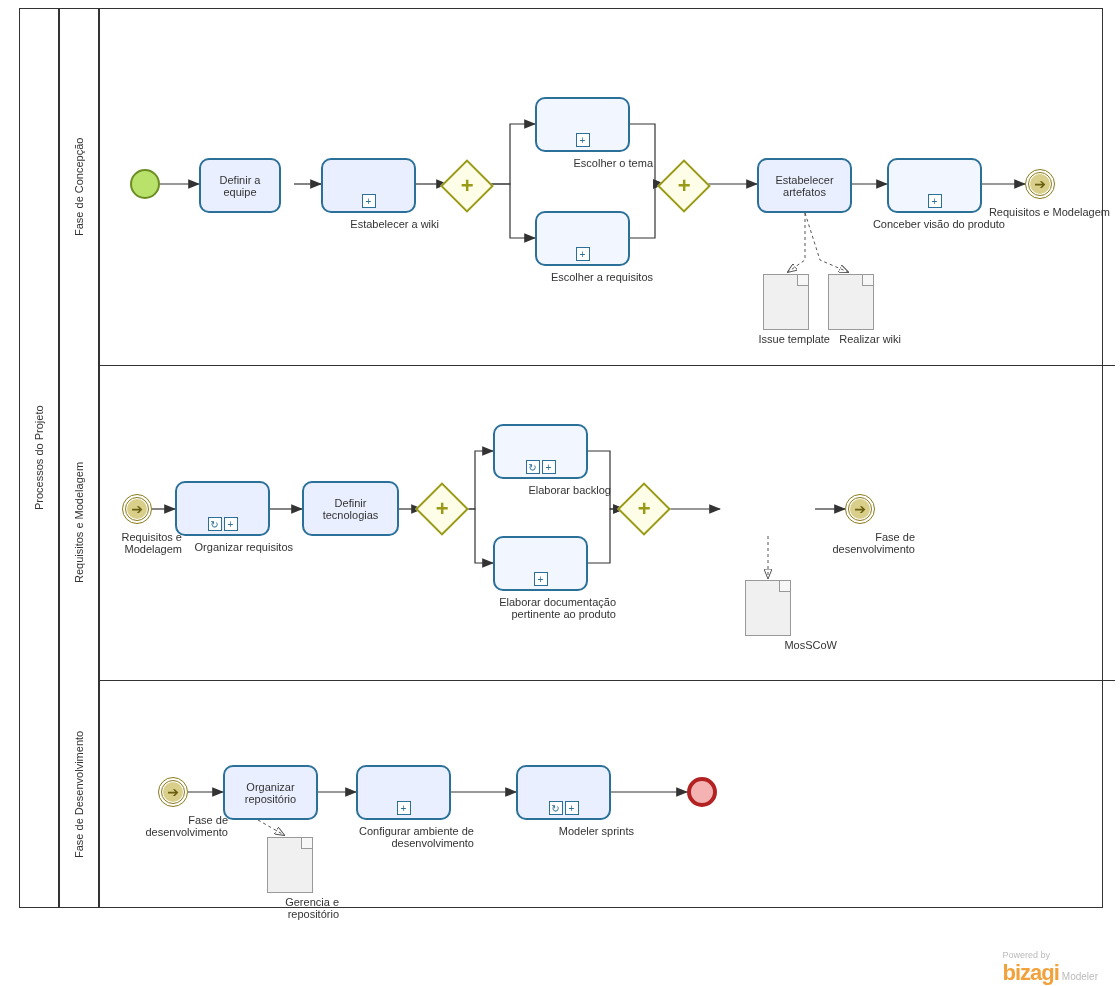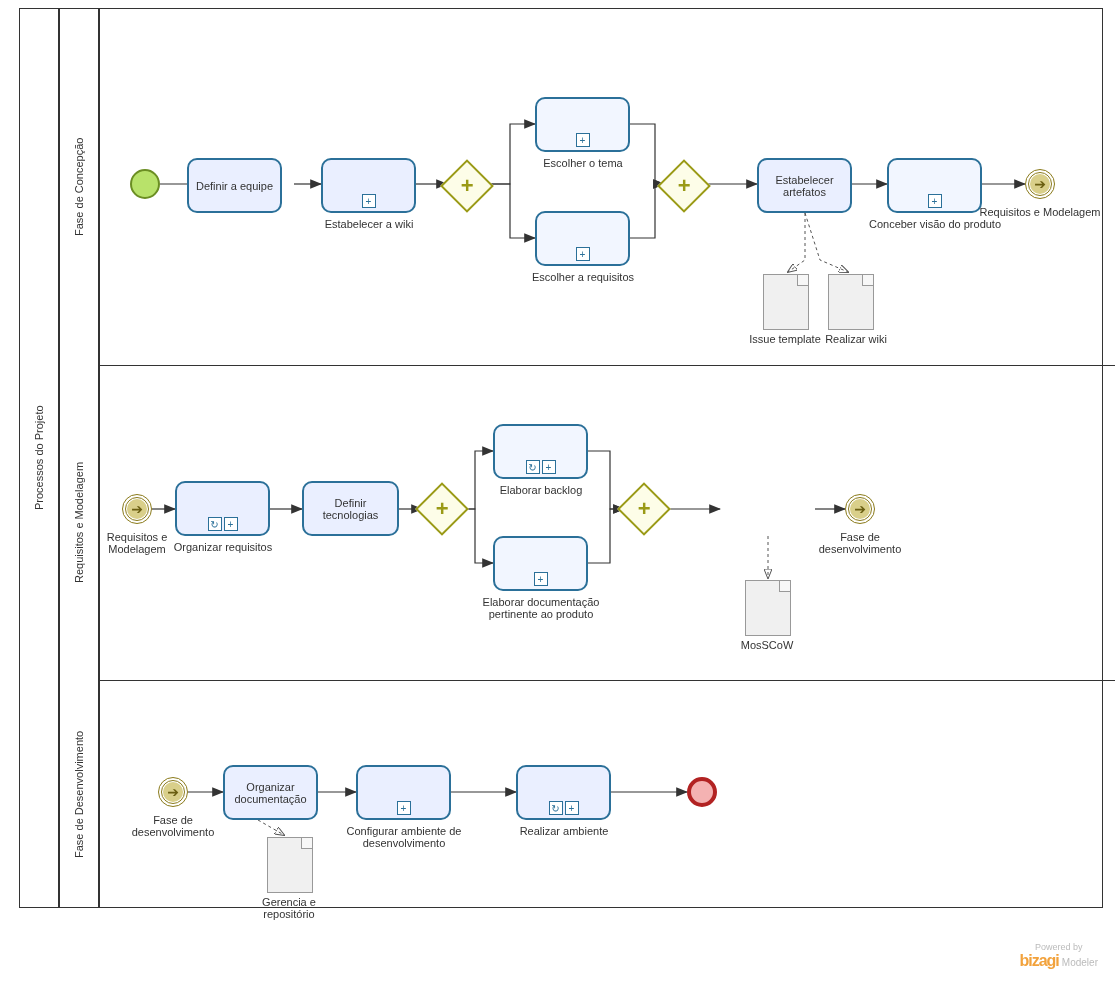--- a/index.html
+++ b/index.html
@@ -3,38 +3,38 @@
 <meta charset="utf-8">
 <style>
   html,body{margin:0;padding:0;font-family:"Segoe UI",Arial,sans-serif;font-size:11px;color:#333;background:#fff}
   .canvas{position:relative;width:1120px;height:986px}
   .pool-border{position:absolute;border:1px solid #333;box-sizing:border-box}
   .lane-sep{position:absolute;left:99px;right:5px;height:0;border-top:1px solid #333}
   .vlabel{position:absolute;writing-mode:vertical-rl;transform:rotate(180deg);text-align:center;display:flex;align-items:center;justify-content:center}
   .node{position:absolute}
   .task{background:#eaefff;border:2px solid #2b7099;border-radius:10px;display:flex;align-items:center;justify-content:center;text-align:center;padding:4px;box-sizing:border-box}
   .task.light{background:#f2f6ff}
-  .cap{position:absolute;text-align:center;width:140px;transform:translateX(-50%)}
+  .cap{position:absolute;text-align:right;width:140px;transform:translateX(-50%)}
   .marker{position:absolute;bottom:3px;left:50%;transform:translateX(-50%);display:flex;gap:2px}
   .m{width:12px;height:12px;border:1px solid #2b7099;display:flex;align-items:center;justify-content:center;font-size:10px;color:#2b7099;background:#fff}
   .gateway{width:34px;height:34px;border:2px solid #9a9a16;background:#fdfde8;transform:rotate(45deg);display:flex;align-items:center;justify-content:center}
   .gateway span{transform:rotate(-45deg);color:#9a9a16;font-size:22px;font-weight:bold}
   .evt{width:30px;height:30px;border-radius:50%;box-sizing:border-box;display:flex;align-items:center;justify-content:center}
   .evt.start{border:2px solid #6b8e23;background:#b8e26a}
   .evt.end{border:4px solid #b22222;background:#f4b2b2}
   .evt.link{border:4px double #8a7a1a;background:#fff}
   .evt.link .ring{width:20px;height:20px;border-radius:50%;background:#d9cf8a;display:flex;align-items:center;justify-content:center;color:#6b5f12;font-size:14px}
   .doc{position:absolute;width:44px;height:54px}
   .doc .pg{width:44px;height:54px;background:#f0f0f0;border:1px solid #999;position:relative}
   .doc .pg:before{content:"";position:absolute;top:0;right:0;border-style:solid;border-width:0 10px 10px 0;border-color:transparent #fff transparent transparent}
   .doc .pg:after{content:"";position:absolute;top:0;right:0;width:10px;height:10px;border-left:1px solid #999;border-bottom:1px solid #999;background:#f7f7f7}
   
   svg.edges{position:absolute;left:0;top:0;pointer-events:none;z-index:0}
   .node,.cap,.doc,.pool-border,.vlabel{z-index:1}
-  .logo{position:absolute;right:22px;bottom:16px;text-align:center;color:#f2a23c;font-weight:600}
+  .logo{position:absolute;right:22px;bottom:0;text-align:left;color:#f2a23c;font-weight:600}
   .logo small{display:block;color:#bbb;font-size:9px;font-weight:400}
   .logo .m2{color:#bbb;font-size:10px;font-weight:400}
 </style>
 </head>
 <body>
 
 <div class="canvas">
 
   <div class="pool-border" style="left:19px;top:8px;width:40px;height:900px"></div>
   <div class="pool-border" style="left:59px;top:8px;width:40px;height:900px"></div>
@@ -42,21 +42,21 @@
   <div class="lane-sep" style="top:365px"></div>
   <div class="lane-sep" style="top:680px"></div>
 
   <div class="vlabel" style="left:24px;top:8px;width:30px;height:900px">Processos do Projeto</div>
   <div class="vlabel" style="left:64px;top:8px;width:30px;height:357px">Fase de Concepção</div>
   <div class="vlabel" style="left:64px;top:365px;width:30px;height:315px">Requisitos e Modelagem</div>
   <div class="vlabel" style="left:64px;top:680px;width:30px;height:228px">Fase de Desenvolvimento</div>
 
   <div class="node evt start" style="left:130px;top:169px"></div>
 
-  <div class="node task" style="left:187px;top:158px;width:95px;height:55px">
+  <div class="node task" style="left:199px;top:158px;width:82px;height:55px">
     <span>Definir a equipe</span>
   </div>
 
   <div class="node task" style="left:321px;top:158px;width:95px;height:55px">
     <div class="marker">
         <div class="m">+</div>
       </div>
   </div>
   <div class="cap" style="left:369px;top:218px">Estabelecer  a wiki</div>
 
@@ -165,37 +165,37 @@
       <div class="pg"></div>
     </div>
   <div class="cap" style="left:767px;top:639px">MosSCoW</div>
 
   <div class="node evt link" style="left:158px;top:777px">
       <div class="ring">➔</div>
     </div>
   <div class="cap" style="left:173px;top:814px;width:110px">Fase de desenvolvimento</div>
 
   <div class="node task" style="left:223px;top:765px;width:95px;height:55px">
-    <span>Organizar documentação</span>
+    <span>Organizar repositório</span>
   </div>
 
   <div class="node task" style="left:356px;top:765px;width:95px;height:55px">
     <div class="marker">
         <div class="m">+</div>
       </div>
   </div>
   <div class="cap" style="left:404px;top:825px">Configurar ambiente de desenvolvimento</div>
 
   <div class="node task" style="left:516px;top:765px;width:95px;height:55px">
     <div class="marker">
       <div class="m">↻</div>
       <div class="m">+</div>
     </div>
   </div>
-  <div class="cap" style="left:564px;top:825px">Realizar ambiente</div>
+  <div class="cap" style="left:564px;top:825px">Modeler sprints</div>
 
   <div class="node evt end" style="left:687px;top:777px"></div>
 
   <div class="doc" style="left:267px;top:837px">
       <div class="pg"></div>
     </div>
   <div class="cap" style="left:289px;top:896px;width:100px">Gerencia e repositório</div>
 
   <svg class="edges" width="1120" height="986">
     <defs>
@@ -238,16 +238,16 @@
     <g stroke="#555" fill="none" stroke-width="1" stroke-dasharray="3,3" marker-end="url(#oh)">
       <path d="M805,213 L805,260 L788,272"></path>
       <path d="M805,213 L820,260 L848,272"></path>
       <path d="M768,536 L768,578"></path>
       <path d="M258,820 L284,835"></path>
     </g>
   </svg>
 
   <div class="logo">
     <small>Powered by</small>
-    <span style="font-size:16px;letter-spacing:-1px">bizagi</span>
+    <span style="font-size:22px;letter-spacing:-1px">bizagi</span>
     <span class="m2">Modeler</span>
   </div>
 </div>
 
 </body></html>

